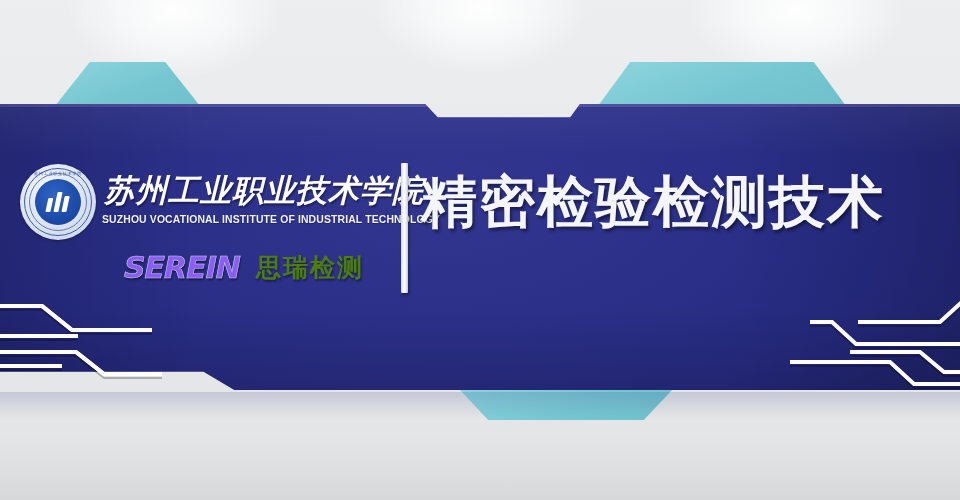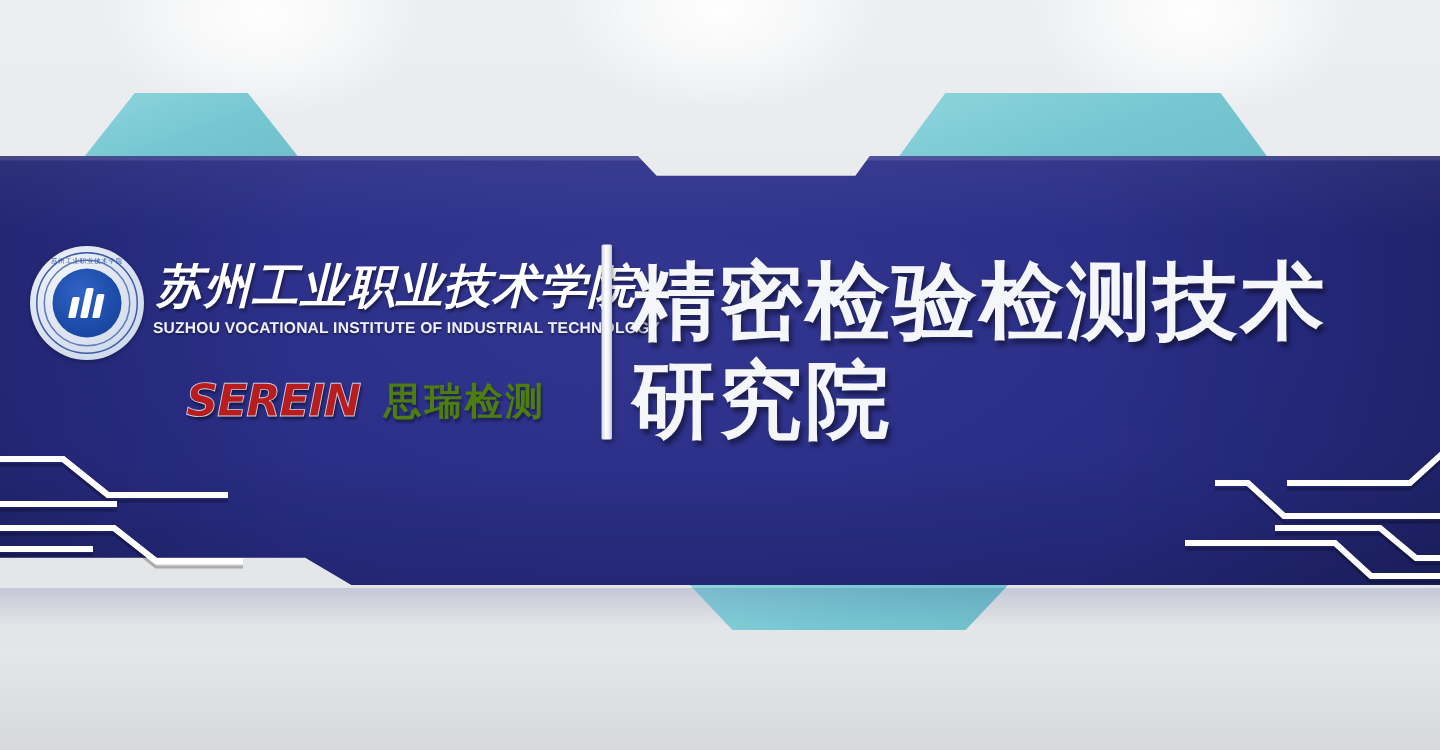--- a/index.html
+++ b/index.html
@@ -169,21 +169,21 @@
     left: 110px; top: 92px;
     display: flex;
     align-items: center;
     gap: 16px;
   }
   .serein-mark {
     font-size: 30px;
     font-weight: 800;
     font-style: italic;
     letter-spacing: -1px;
-    color: #b91c1c;
+    color: #8b5cf6;
     -webkit-text-stroke: 0.6px #c9cfe4;
     text-shadow: 1px 2px 2px rgba(0,0,0,0.45);
     font-family: "DejaVu Sans", sans-serif;
   }
   .serein-cn {
     font-family: Liberation Mono, monospace;
     font-size: 25px;
     font-weight: 700;
     color: #4d7c0f;
     letter-spacing: 2px;
@@ -314,18 +314,17 @@
     <div class="serein-row">
       <span class="serein-mark">SEREIN</span>
       <span class="serein-cn">思瑞检测</span>
     </div>
   </div>
 
   <div class="divider"></div>
 
   <div class="title">
     <div>精密检验检测技术</div>
-    <div>研究院</div>
   </div>
 
   <div class="floor-reflect"></div>
 
 </div>
 
 </body></html>

